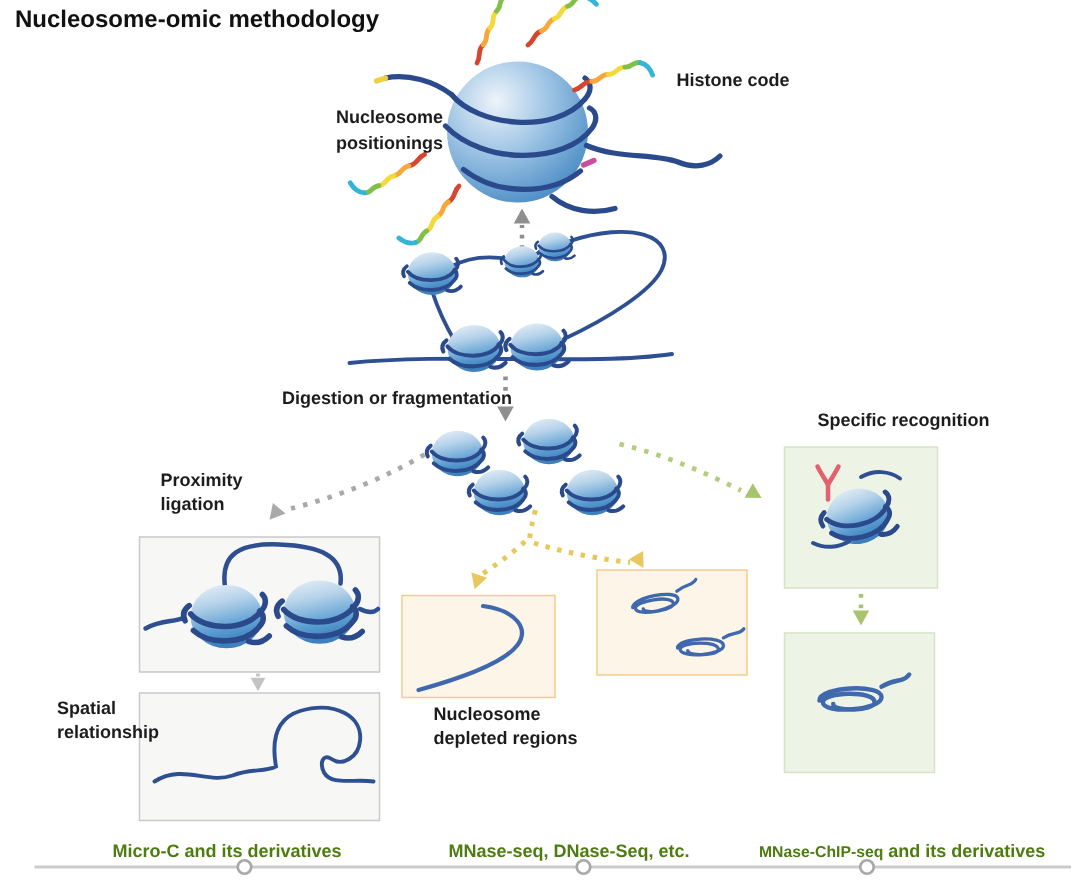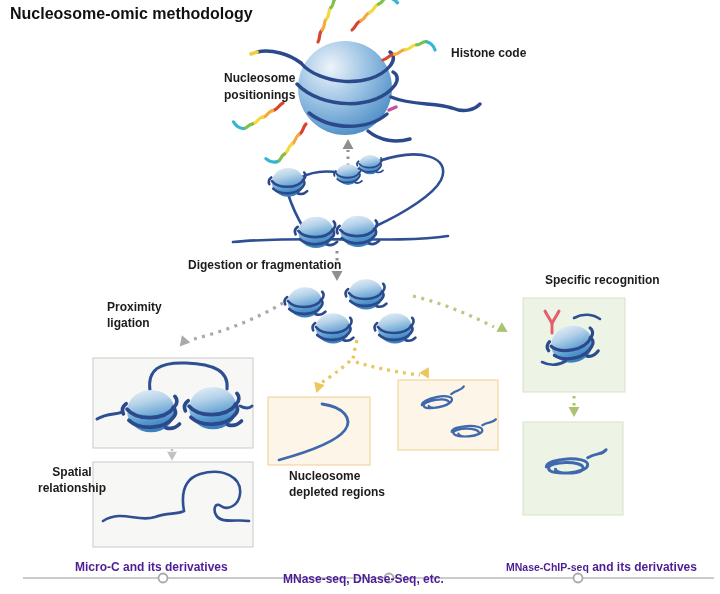--- a/index.html
+++ b/index.html
@@ -2,21 +2,21 @@
 <html><head>
 <meta charset="utf-8">
 <style>
   html,body{margin:0;padding:0;background:#fff;}
   .stage{position:relative;width:720px;height:594px;background:#ffffff;
          font-family:"Liberation Sans",sans-serif;overflow:hidden;}
   .stage svg{position:absolute;left:0;top:0;}
   .title{position:absolute;left:10px;top:5px;font-size:16px;font-weight:bold;color:#111;}
   .lbl{position:absolute;font-size:12px;font-weight:bold;color:#1c1c1c;
        line-height:16px;white-space:pre-line;padding-left:27px;}
-  .tl{position:absolute;font-size:12px;font-weight:bold;color:#4c1d95;white-space:nowrap;}
+  .tl{position:absolute;font-size:12px;font-weight:bold;color:#4d7c0f;white-space:nowrap;}
   .small{font-size:10.5px;}
 </style>
 </head>
 <body>
 
 <div class="stage">
 
 <svg width="720" height="594" viewBox="0 0 720 594" xmlns="http://www.w3.org/2000/svg" xmlns:xlink="http://www.w3.org/1999/xlink">
   <defs>
     <radialGradient id="gBig" cx="35%" cy="28%" r="85%">
@@ -187,32 +187,32 @@
 
 <div class="title">Nucleosome-omic methodology</div>
 
 <div class="lbl" style="left:197px;top:70px;line-height:17px;">Nucleosome
 positionings</div>
 
 <div class="lbl" style="left:424px;top:45px;">Histone code</div>
 
 <div class="lbl" style="left:161px;top:257px;">Digestion or fragmentation</div>
 
-<div class="lbl" style="left:80px;top:299px;">Proximity
+<div class="lbl" style="left:80px;top:312px;">Proximity
 ligation</div>
 
-<div class="lbl" style="left:11px;top:464px;text-align:center;">Spatial
+<div class="lbl" style="left:11px;top:464px;">Spatial
 relationship</div>
 
 <div class="lbl" style="left:518px;top:272px;">Specific recognition</div>
 
 <div class="lbl" style="left:262px;top:468px;">Nucleosome
 depleted regions</div>
 
 
 
 <div class="tl" style="left:75px;top:560px;">Micro-C and its derivatives</div>
 
-<div class="tl" style="left:283px;top:560px;margin-top:12px;">MNase-seq, DNase-Seq, etc.</div>
+<div class="tl" style="left:299px;top:560px;">MNase-seq, DNase-Seq, etc.</div>
 
 <div class="tl" style="left:490px;top:560px;margin-left:16px;"><span class="small">MNase-ChIP-seq</span><span> and its derivatives</span></div>
 
 </div>
 
 </body></html>

